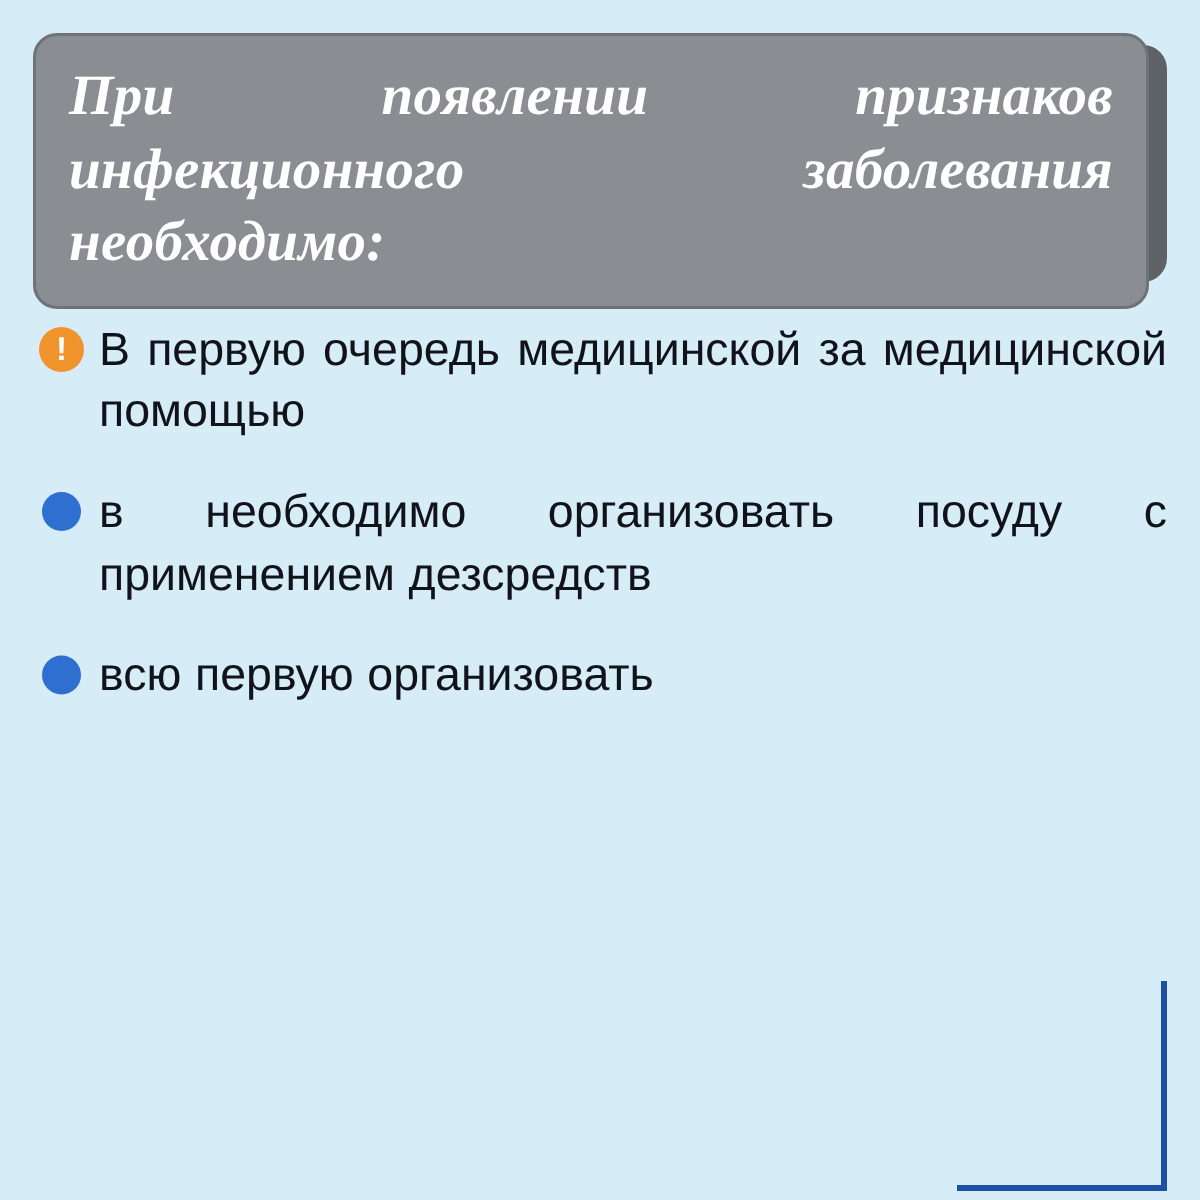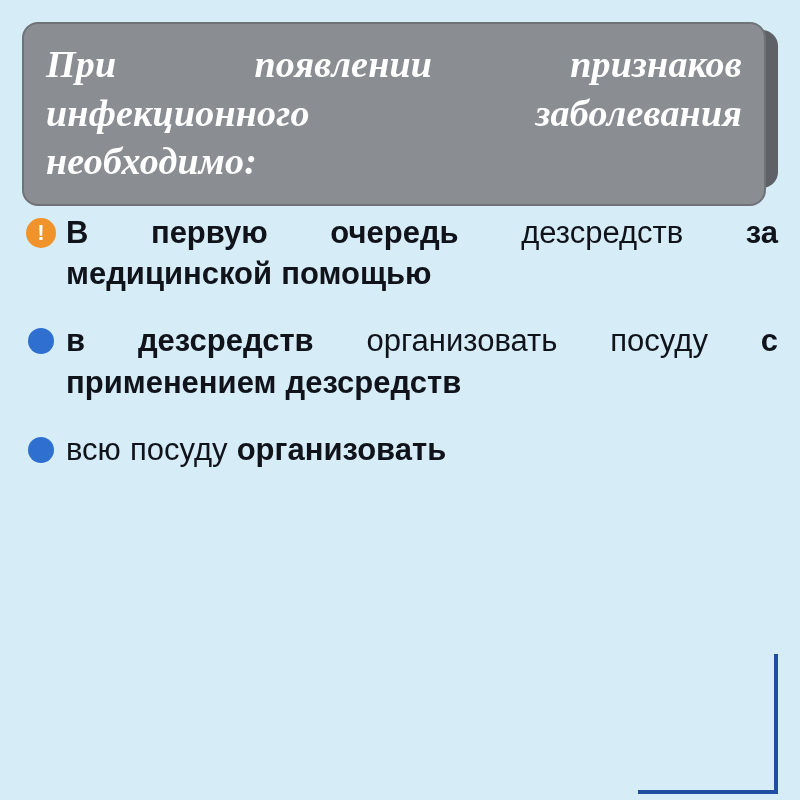--- a/index.html
+++ b/index.html
@@ -102,21 +102,21 @@
   }
   .item-text {
     flex: 1 1 auto;
     color: #10131a;
     font-size: 31px;
     line-height: 1.33;
     text-align: justify;
     text-align-last: left;
     word-spacing: 0.5px;
   }
-  .b { font-weight: bold; }
+  .b { font-weight: normal; }
   .n { font-weight: normal; }
 
   
   .item-1 .item-text { text-align-last: left; }
   .item-2 { margin-top: 16px; }
   .item-3 { margin-top: 10px; }
   .item-4 { margin-top: 14px; }
 
   
   .corner-vline {
@@ -148,40 +148,40 @@
     </div>
   </div>
 
   <div class="list">
 
     <div class="list-item item-1">
       <span class="bullet">
         <span class="bullet-warn">!</span>
       </span>
       <span class="item-text">
-        <span class="b">В первую очередь </span><span class="n">дезсредств </span><span class="b">за медицинской помощью</span>
+        <span class="b">В первую очередь </span><span class="n">медицинской </span><span class="b">за медицинской помощью</span>
       </span>
     </div>
 
 
     <div class="list-item item-3">
       <span class="bullet">
         <span class="bullet-dot"></span>
       </span>
       <span class="item-text">
-        <span class="b">в дезсредств </span><span class="n">организовать посуду </span><span class="b">с применением дезсредств</span>
+        <span class="b">в необходимо </span><span class="n">организовать посуду </span><span class="b">с применением дезсредств</span>
       </span>
     </div>
 
     <div class="list-item item-4">
       <span class="bullet">
         <span class="bullet-dot"></span>
       </span>
       <span class="item-text">
-        <span class="n">всю посуду </span><span class="b">организовать</span>
+        <span class="n">всю первую </span><span class="b">организовать</span>
       </span>
     </div>
 
   </div>
 
   <div class="corner-vline"></div>
   <div class="corner-hline"></div>
 
 </div>
 

